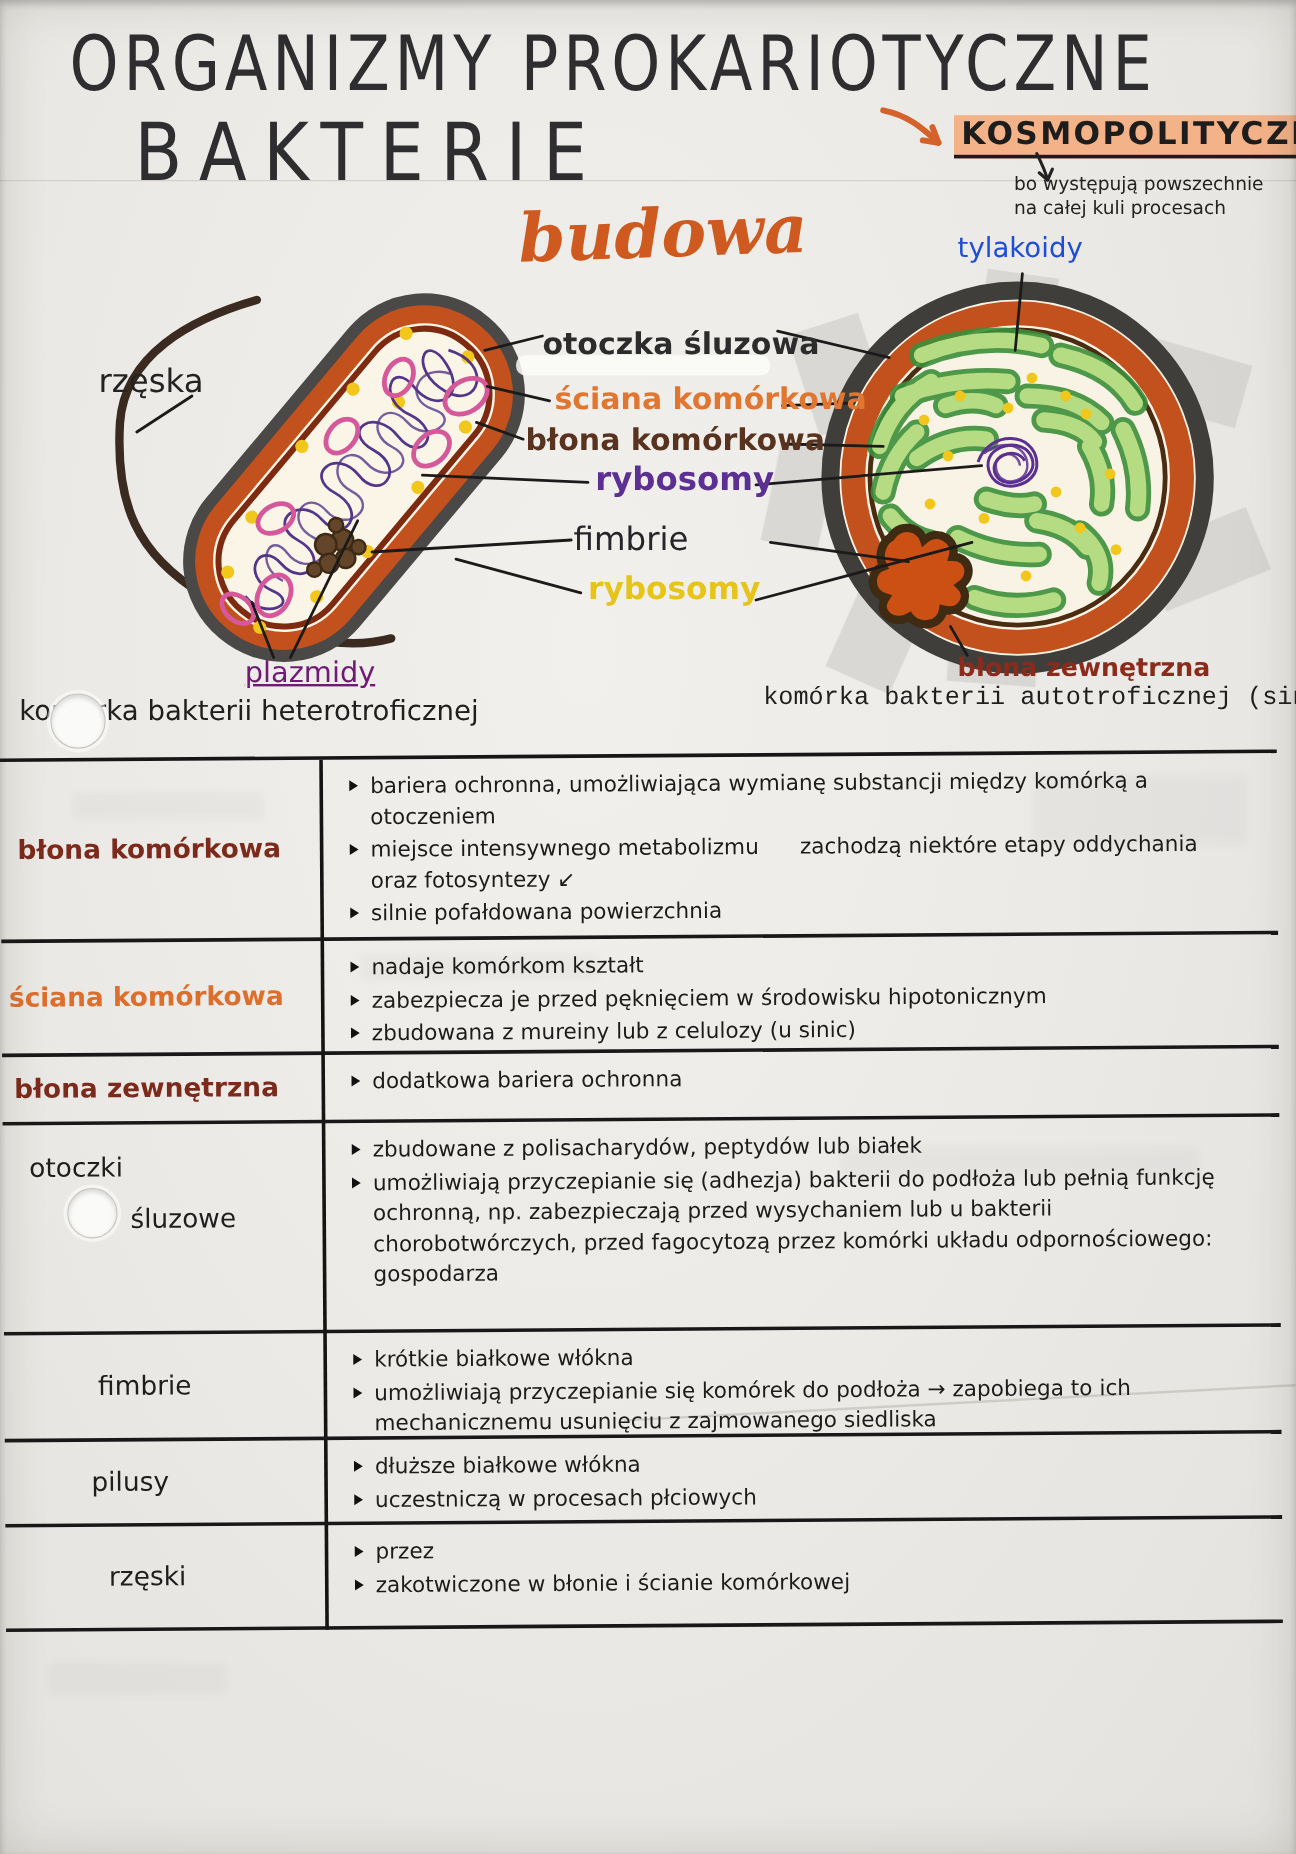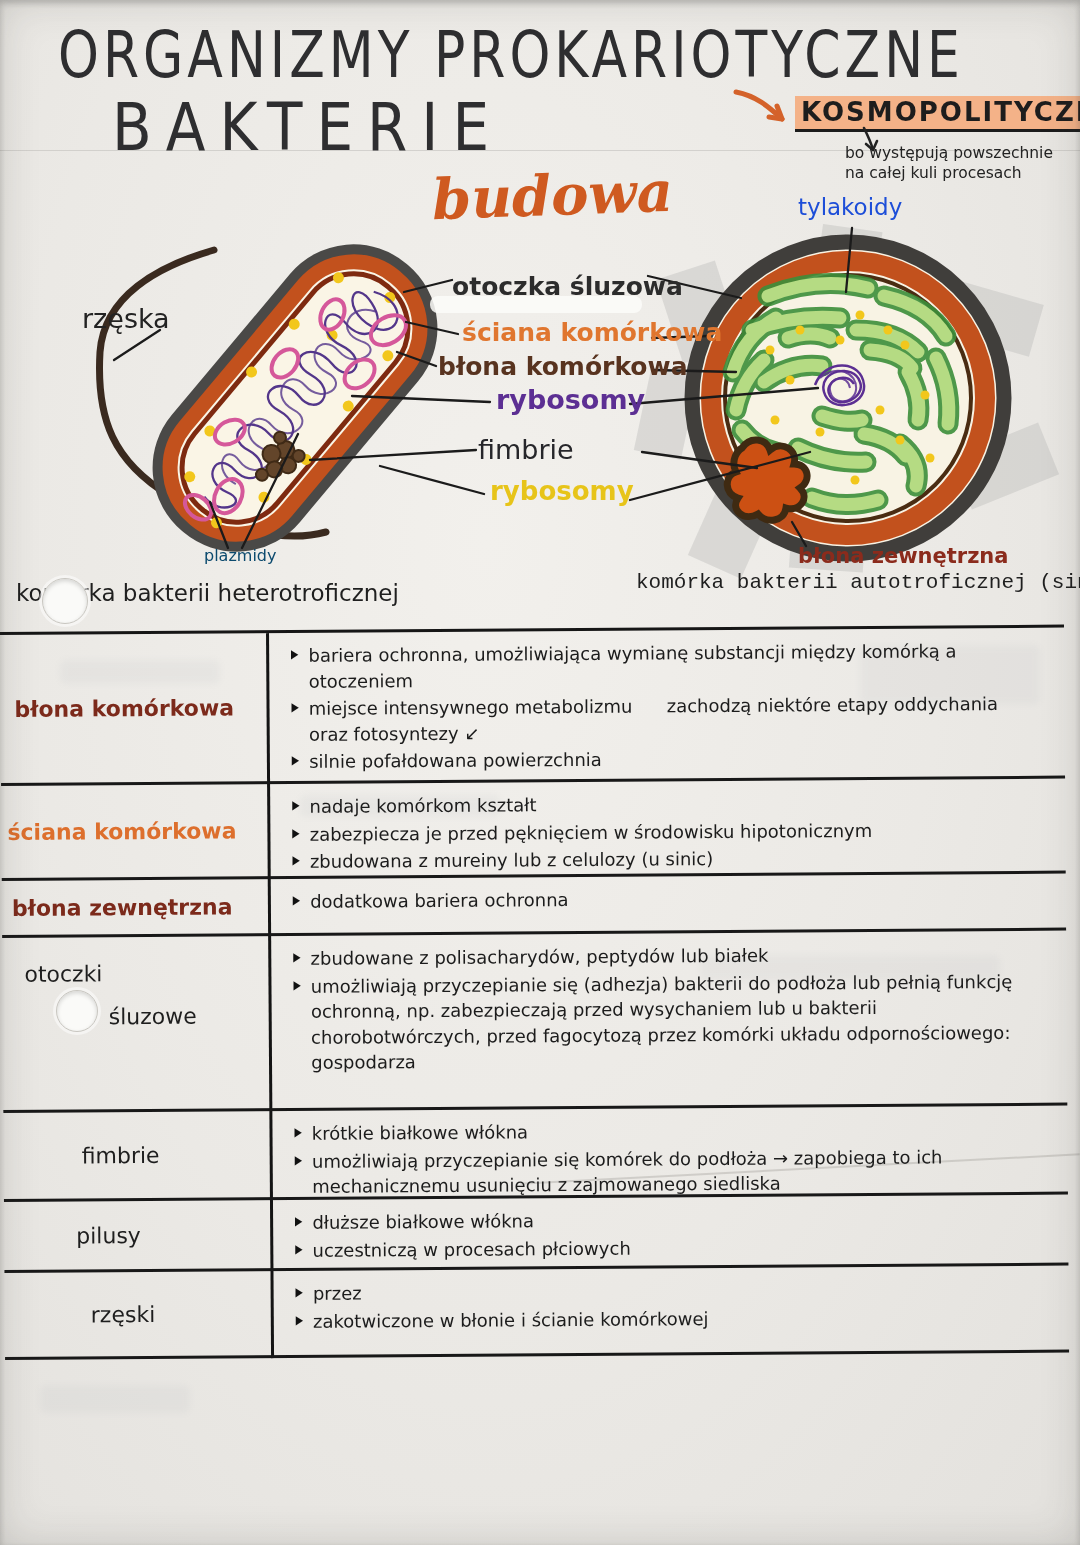--- a/index.html
+++ b/index.html
@@ -24,21 +24,21 @@
   .ruleline{position:absolute;left:0;top:150px;width:1080px;height:1px;background:#bdbcb8;opacity:.55;}
   
   .dlab{position:absolute;white-space:nowrap;z-index:3;}
   .lbl-rzeska{left:82px;top:303px;font-size:27px;color:#232323;}
   .lbl-otoczka{left:452px;top:272px;font-size:25px;font-weight:bold;color:#2c2c2c;}
   .lbl-sciana{left:462px;top:318px;font-size:25px;font-weight:bold;color:#e0762f;}
   .lbl-blonak{left:438px;top:352px;font-size:25px;font-weight:bold;color:#58331f;}
   .lbl-genofor{left:496px;top:384px;font-size:27px;font-weight:bold;color:#5c2f93;}
   .lbl-mezo{left:478px;top:434px;font-size:27px;color:#26262a;}
   .lbl-rybo{left:490px;top:476px;font-size:26px;font-weight:bold;color:#e7c419;}
-  .lbl-plazmidy{left:204px;top:546px;font-size:16px;color:#0c4a6e;}
+  .lbl-plazmidy{left:204px;top:546px;font-size:24px;color:#701a75;text-decoration:underline;}
   .lbl-blonazew{left:798px;top:544px;font-size:21px;font-weight:bold;color:#8b2b1c;}
   .caption-left{left:16px;top:580px;font-size:23px;color:#1f1f1f;}
   .caption-right{left:636px;top:571px;font-size:21px;color:#1f1f1f;font-family:Liberation Mono, monospace;}
   .diagram-svg{position:absolute;left:0;top:0;z-index:1;}
   .smudge{position:absolute;background:#fbfbf9;border-radius:8px;z-index:2;opacity:.85;}
   .punch{position:absolute;border-radius:50%;background:#fafaf8;border:1px solid #c8c6c0;z-index:4;
     box-shadow:inset 0 2px 4px rgba(0,0,0,.15), 0 0 0 3px rgba(255,255,255,.5);}
   .bleed{position:absolute;background:#8f96a0;opacity:.07;filter:blur(3px);border-radius:6px;z-index:0;}
   .crease{position:absolute;left:520px;top:1168px;width:560px;height:2px;background:#9a9892;opacity:.35;
     transform:rotate(-3deg);z-index:0;}

